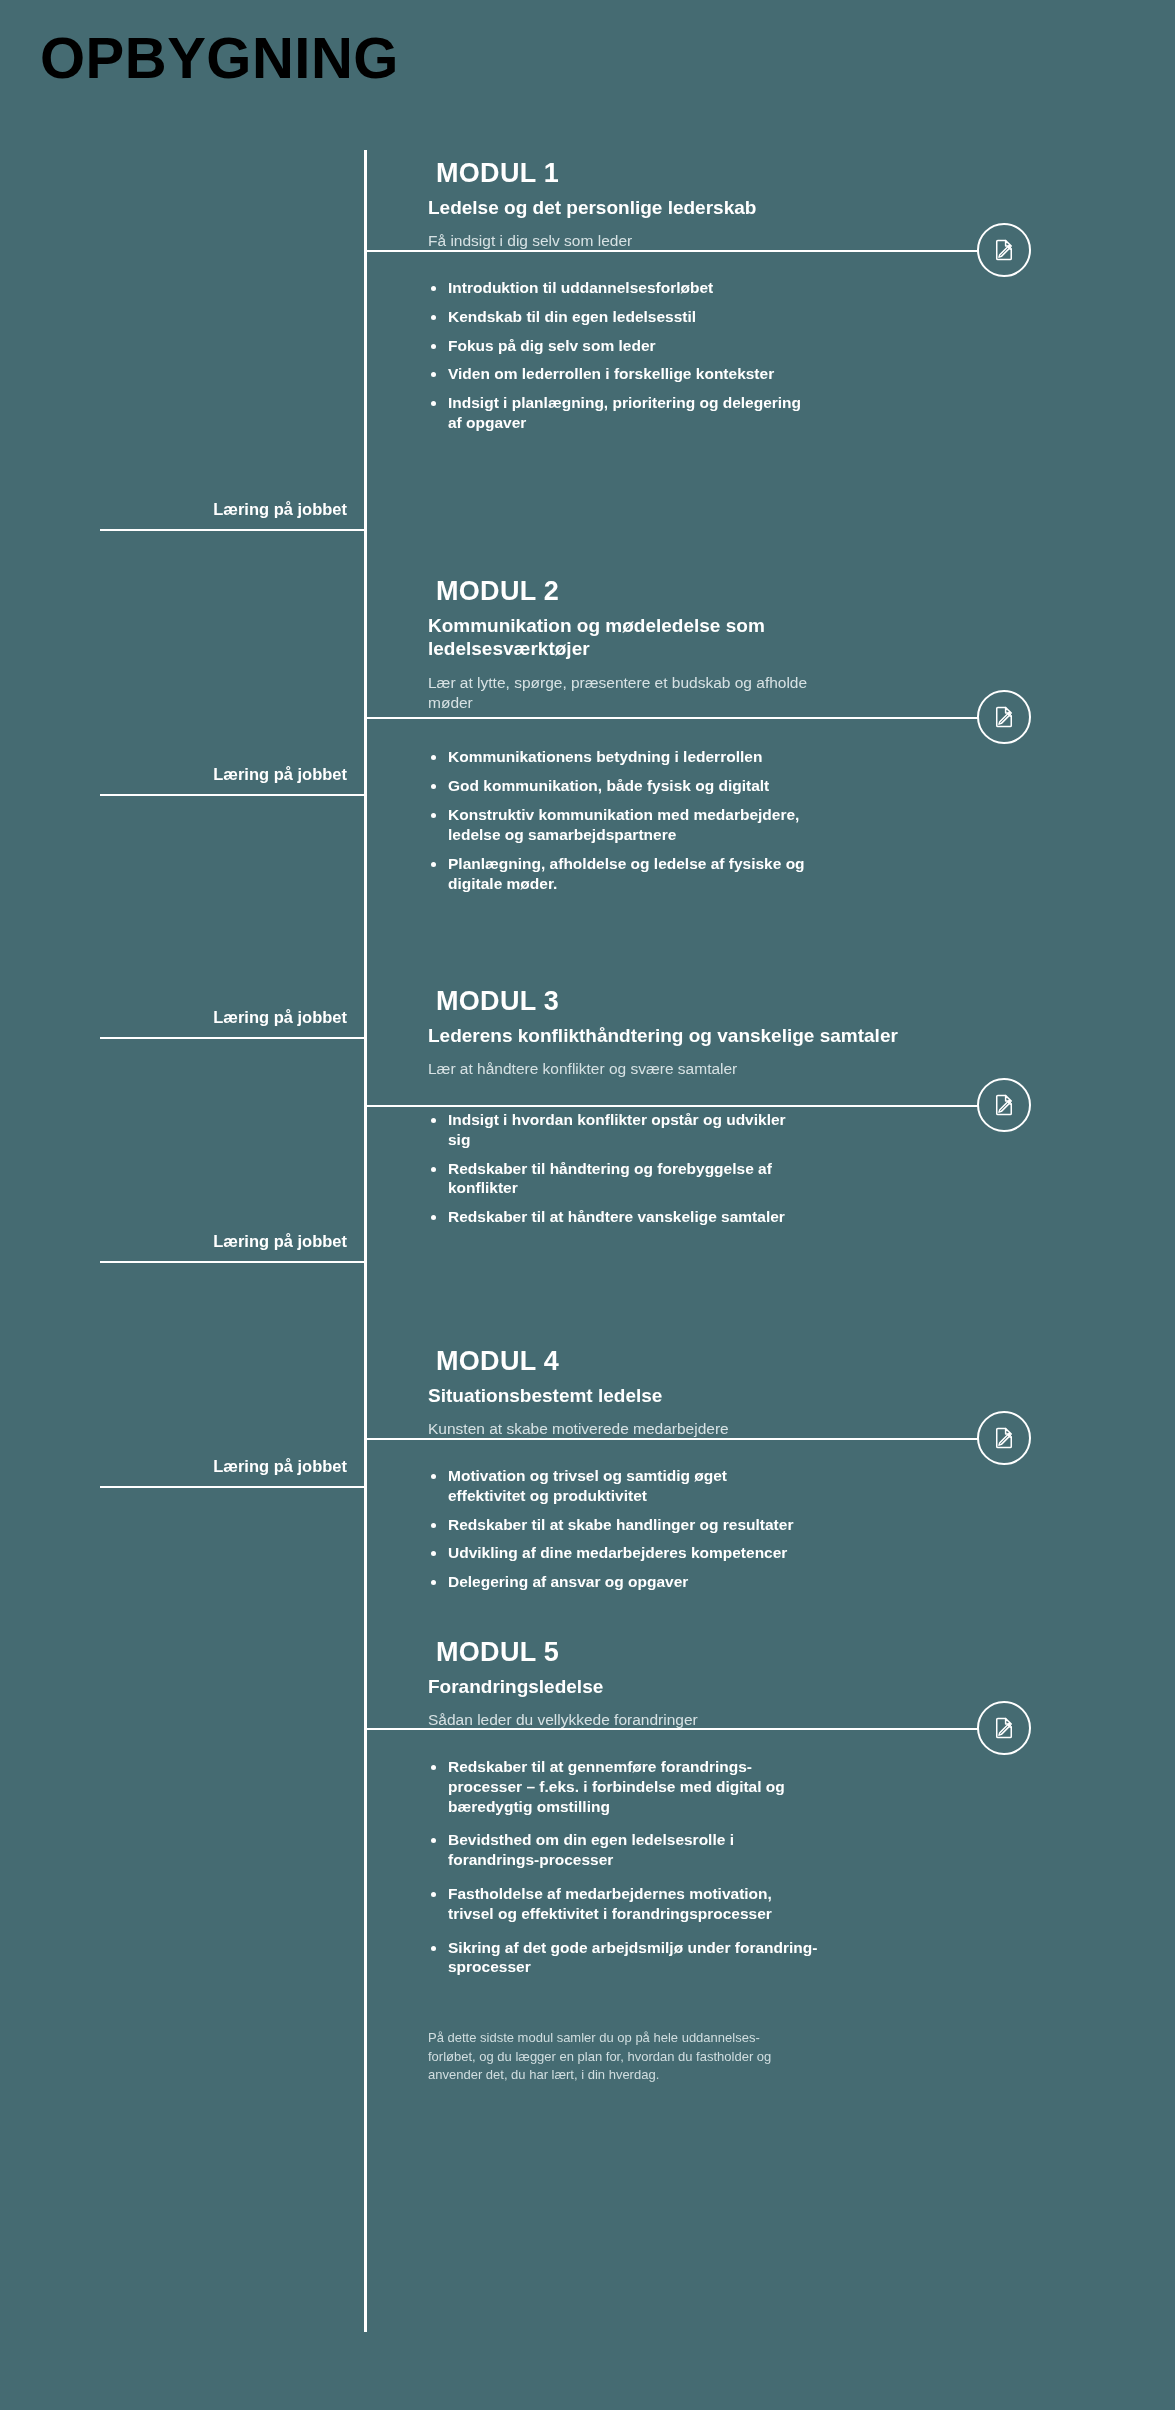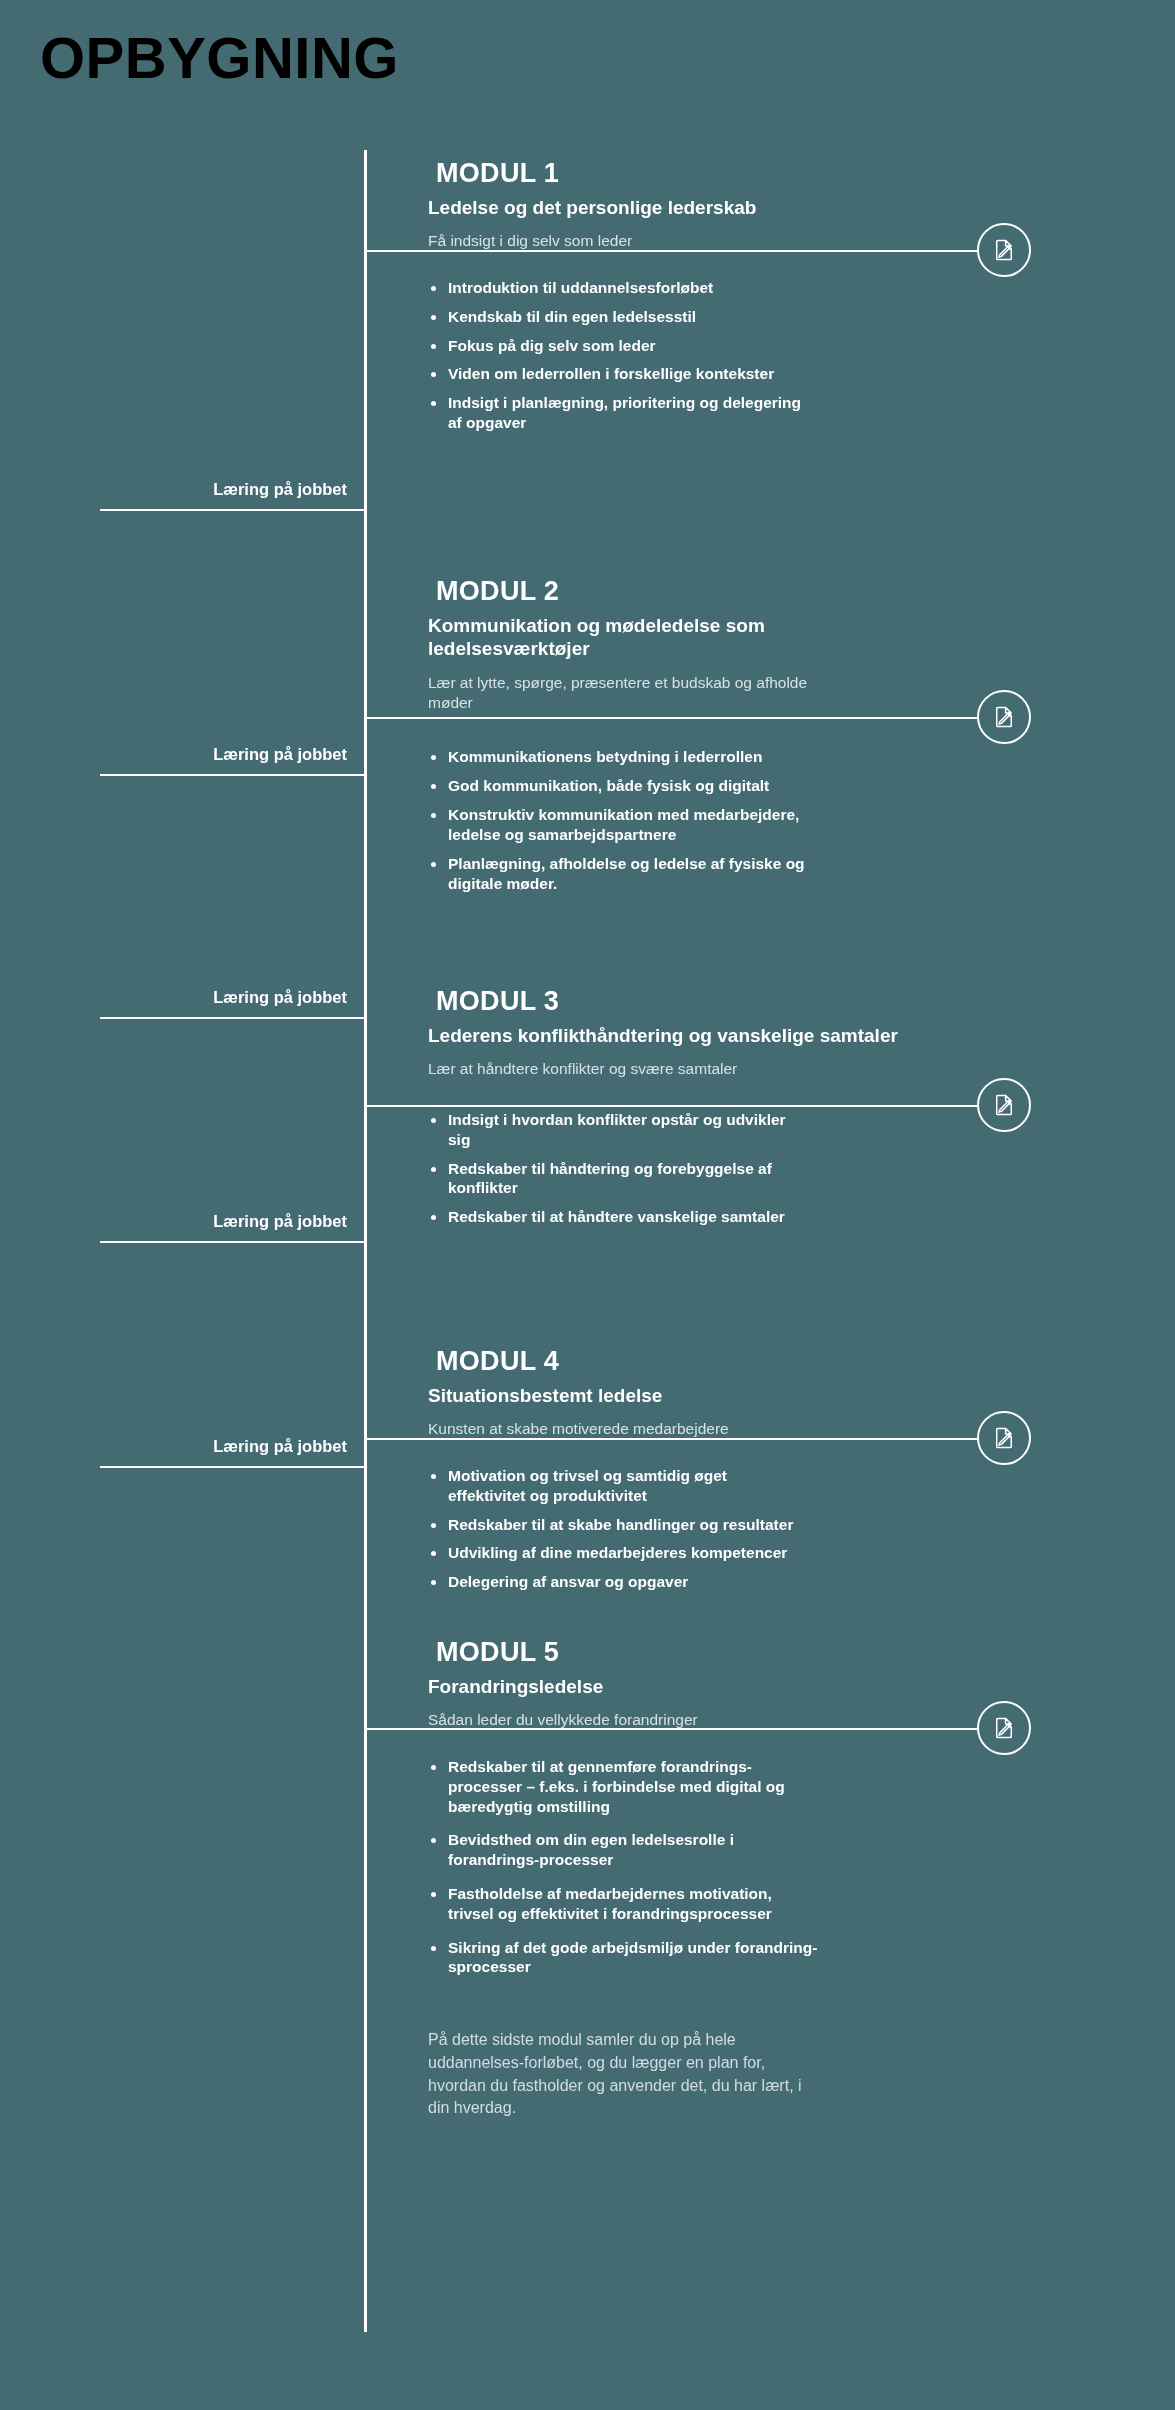--- a/index.html
+++ b/index.html
@@ -101,21 +101,21 @@
     position: absolute;
     left: 3px;
     top: 8px;
     width: 5px;
     height: 5px;
     border-radius: 50%;
     background: #ffffff;
   }
 
   .closing-note {
-    font-size: 16px;
+    font-size: 13px;
     line-height: 1.42;
     color: #d1dee0;
     width: 600px;
   }
 
   
   .rule-icon {
     position: absolute;
     width: 54px;
     height: 54px;
@@ -135,20 +135,21 @@
     left: 100px;
     width: 265px;
   }
   .learn-label {
     font-size: 16.5px;
     font-weight: bold;
     text-align: right;
     padding-right: 18px;
     color: #ffffff;
     line-height: 1.2;
+    margin-top: 20px;
   }
   .learn-rule {
     margin-top: 9px;
     width: 265px;
     height: 2px;
     background: #ffffff;
   }
 </style>
 </head>
 <body>

